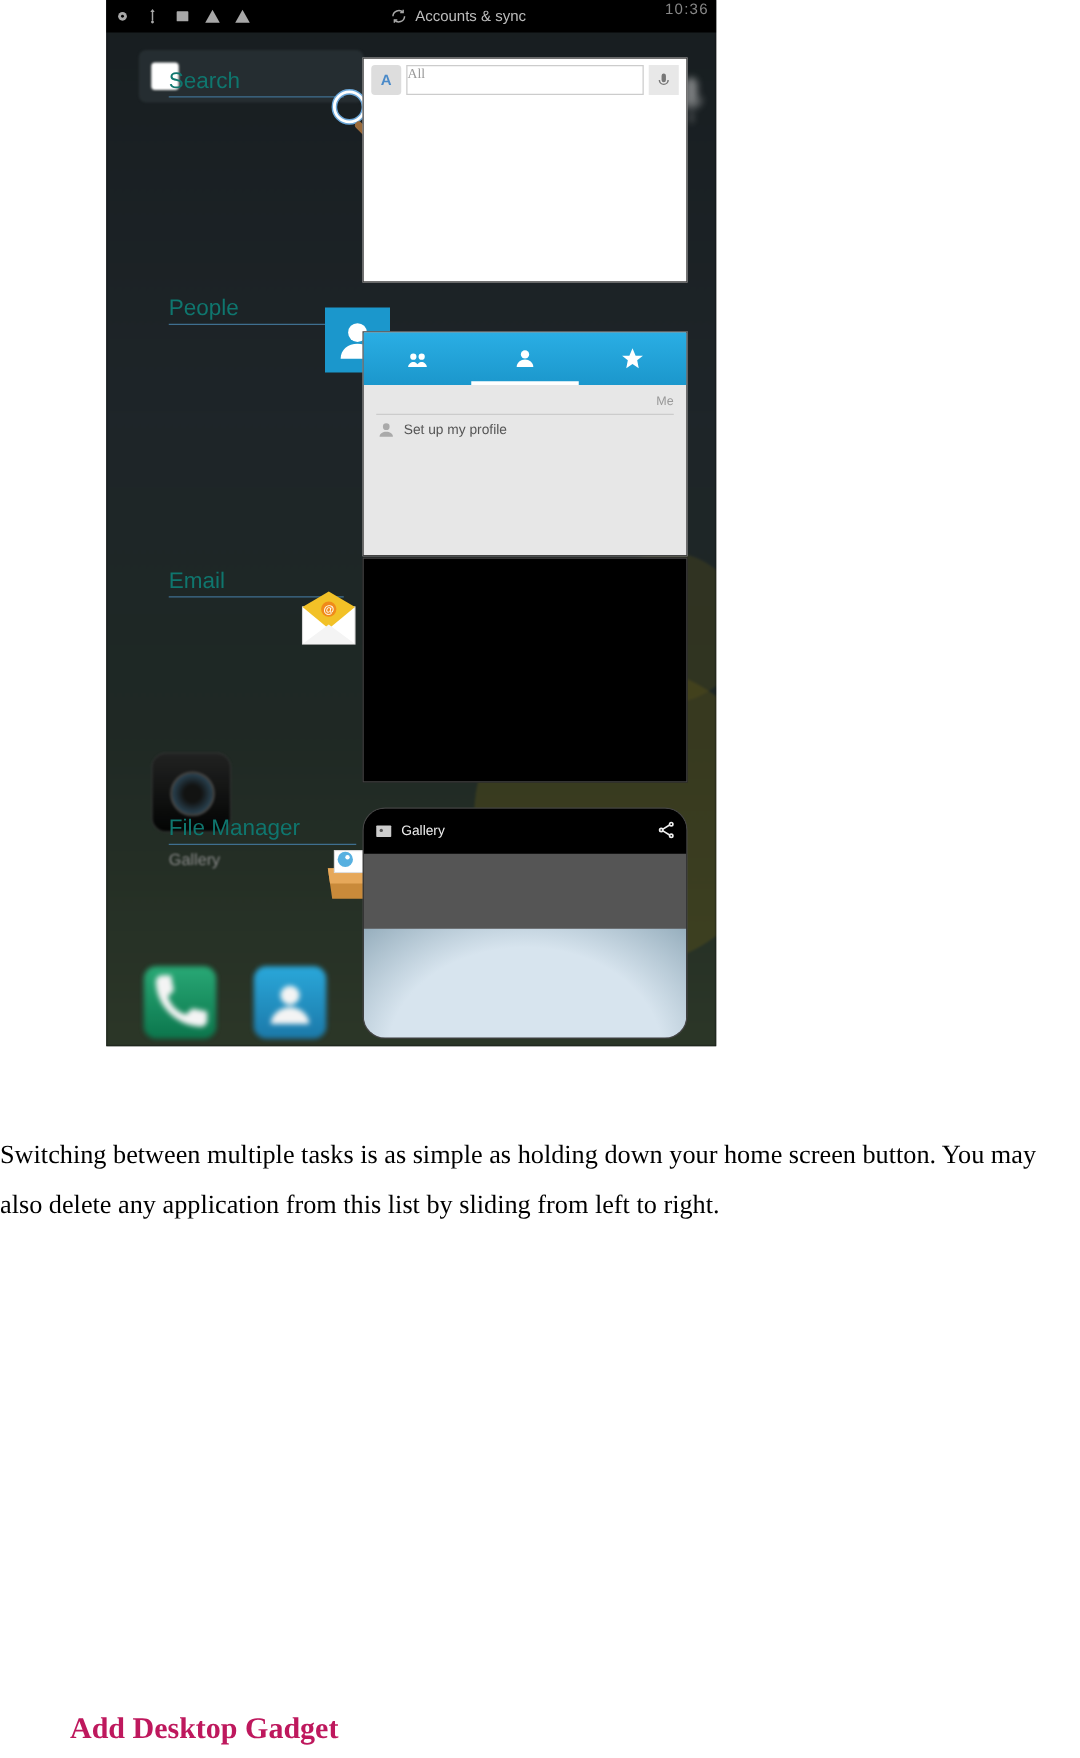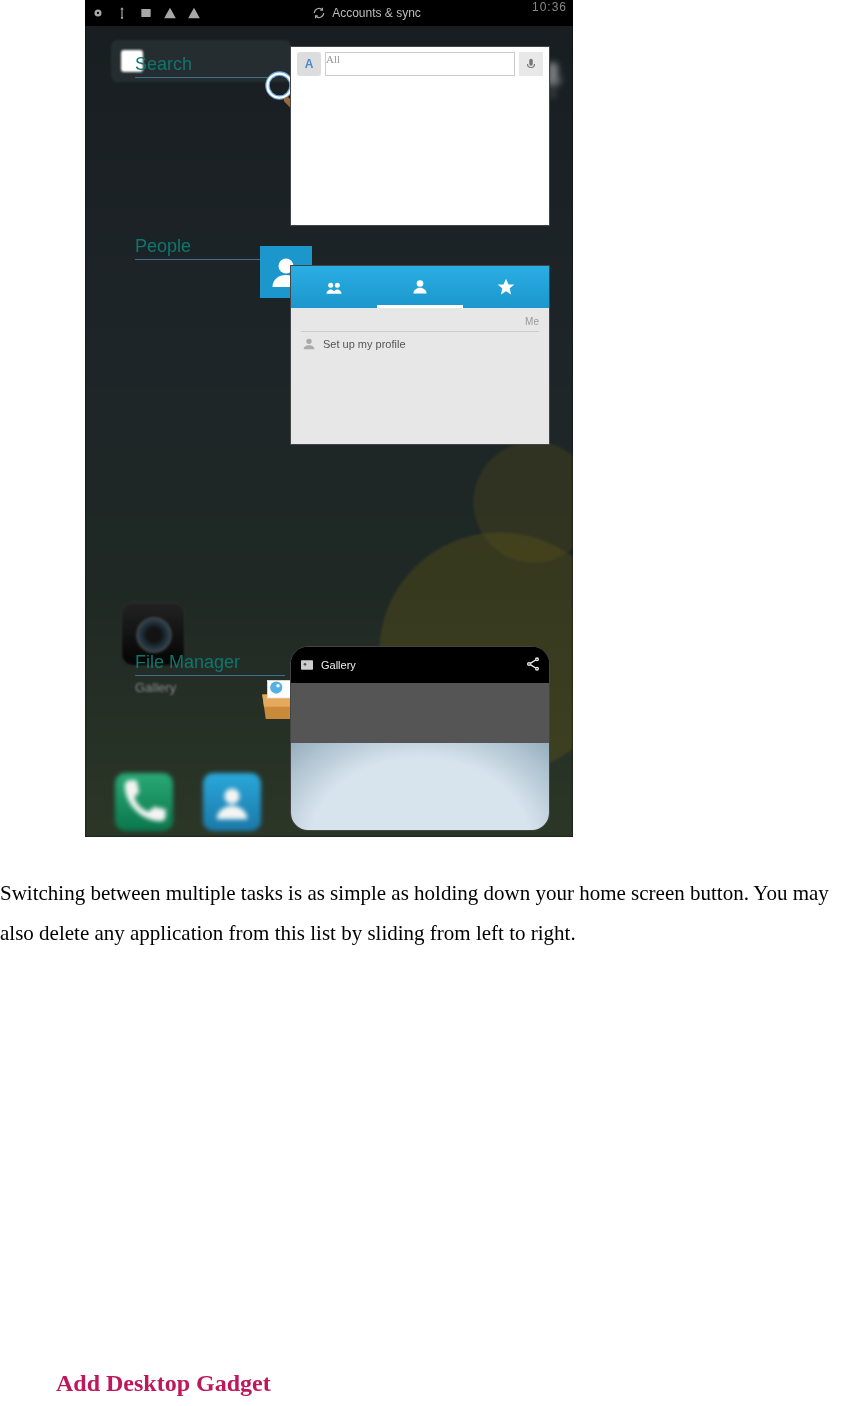--- a/index.html
+++ b/index.html
@@ -264,21 +264,21 @@
       width: 24px; height: 45px;
       filter: blur(3px);
       opacity: 0.5;
       color: #e0e0e0;
     }
 
     
     .body-text {
       position: absolute;
       left: 0;
-      top: 874px;
+      top: 904px;
       width: 864px;
       font-size: 21px;
       line-height: 1.9;
       color: #000;
       font-family: "Times New Roman", Times, serif;
     }
     .heading-red {
       position: absolute;
       left: 56px;
       top: 1370px;
@@ -425,20 +425,33 @@
             <svg width="16" height="16" viewBox="0 0 24 24" fill="#aaa">
                 <circle cx="12" cy="8" r="4"></circle>
                 <path d="M4 20c0-4 4-6 8-6s8 2 8 6"></path>
               </svg>
             <span class="people-text">Set up my profile</span>
           </div>
         </div>
       </div>
     </div>
 
+    <div class="task task-email">
+      <div class="task-label">Email</div>
+      <div class="task-icon envelope-icon">
+        <svg viewBox="0 0 64 64">
+          <rect x="8" y="20" width="48" height="34" fill="#fff" stroke="#d8d8d8"></rect>
+          <path d="M8 20 L32 6 L56 20 L32 40 Z" fill="#f2c127"></path>
+          <circle cx="32" cy="22" r="7" fill="#f08a1a"></circle>
+          <text x="32" y="26" text-anchor="middle" fill="#fff" font-family="Arial" font-size="10" font-weight="bold">@</text>
+          <path d="M8 54 L32 36 L56 54 Z" fill="#f4f4f4"></path>
+        </svg>
+      </div>
+      <div class="task-preview"></div>
+    </div>
 
     <div class="camera-widget">
       <div class="lens"></div>
     </div>
 
     <div class="task task-filemgr">
       <div class="task-label">File Manager</div>
       <div class="task-sublabel">Gallery</div>
       <div class="task-icon">
         <svg viewBox="0 0 64 64">

